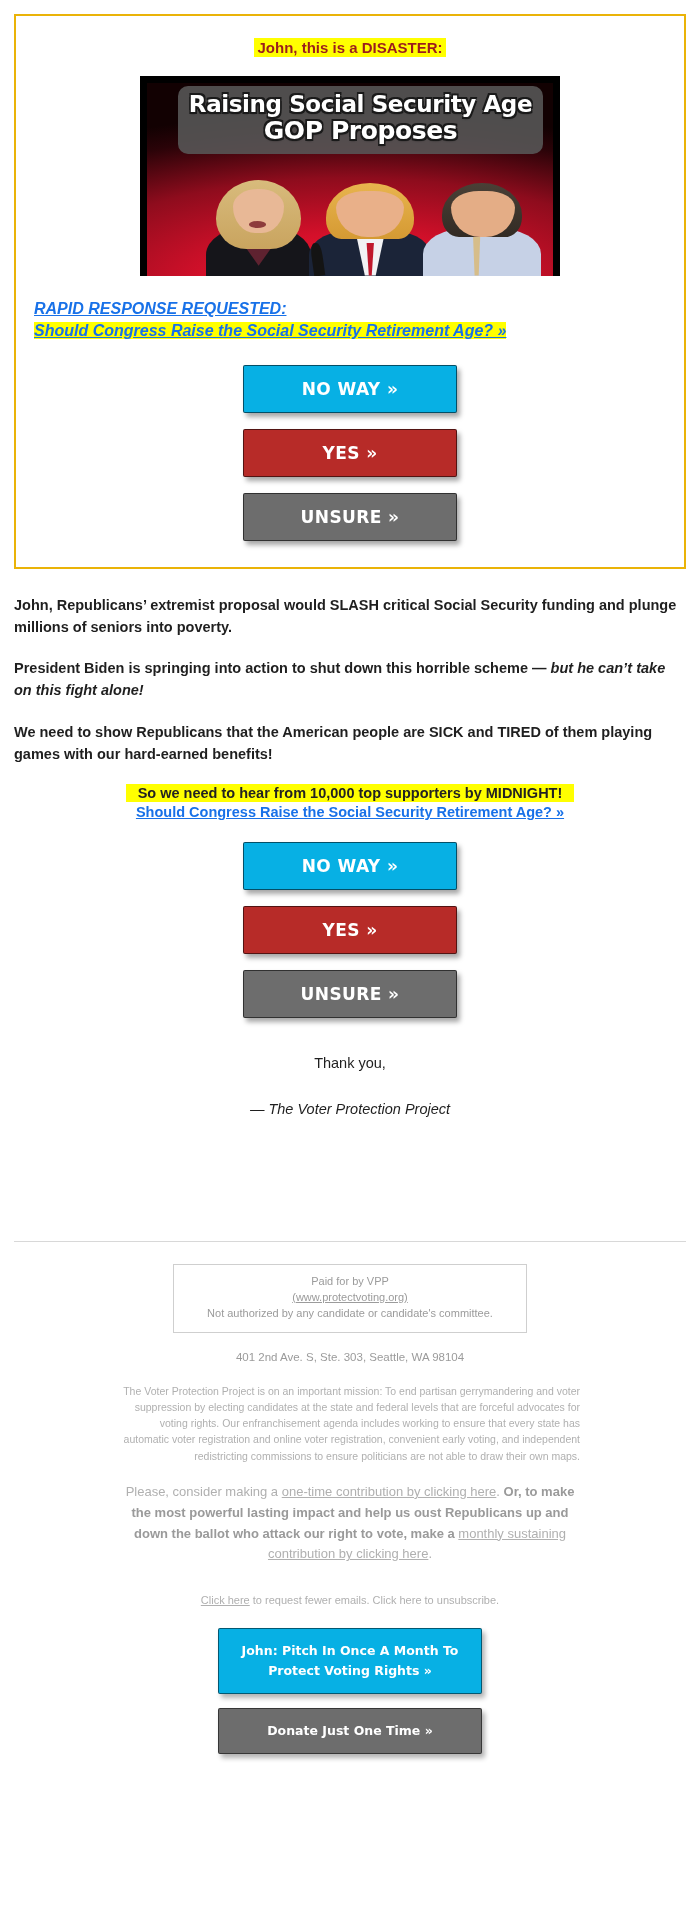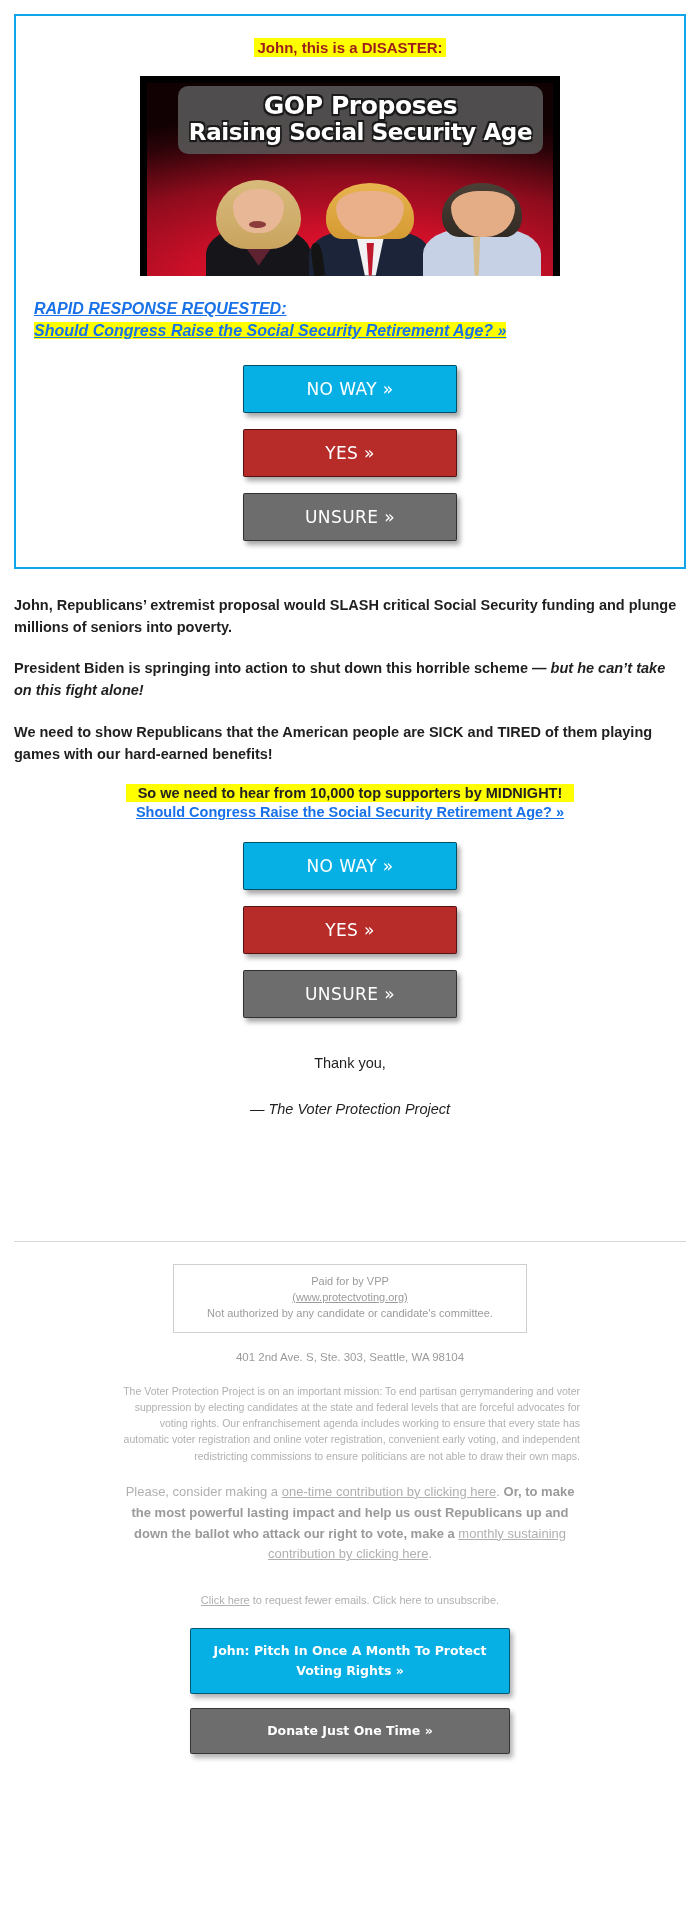--- a/index.html
+++ b/index.html
@@ -16,21 +16,21 @@
   }
   .page {
     width: 700px;
     margin: 0 auto;
     position: relative;
   }
 
   
   .cta-card {
     margin: 14px 14px 0 14px;
-    border: 2px solid #0ea5e9;
+    border: 2px solid #eab308;
     box-sizing: border-box;
     padding: 18px 12px 22px 12px;
     background: #ffffff;
   }
   .disaster-line {
     text-align: center;
     font-size: 15px;
     font-weight: bold;
     margin: 4px 0 18px 0;
     line-height: 1.3;
@@ -177,21 +177,21 @@
   .btns { margin-top: 22px; }
   .btn {
     display: block;
     width: 214px;
     margin: 0 auto 16px auto;
     padding: 13px 10px;
     box-sizing: border-box;
     text-align: center;
     font-family: "DejaVu Sans", sans-serif;
     font-size: 17px;
-    font-weight: normal;
+    font-weight: bold;
     color: #ffffff;
     letter-spacing: 0.4px;
     border: 1px solid rgba(0,0,0,.55);
     border-radius: 2px;
     box-shadow: 3px 4px 5px rgba(0,0,0,.35);
     text-decoration: none;
     cursor: pointer;
   }
   .btn-no { background: #07b0e4; }
   .btn-yes { background: #b72b28; }
@@ -284,21 +284,21 @@
     text-align: center;
     font-size: 11px;
     color: #b0b0b0;
     margin: 29px 0 0 0;
   }
   .unsub a { color: #b0b0b0; text-decoration: underline; }
 
   .footer-btns { margin-top: 22px; padding-bottom: 30px; }
   .fbtn {
     display: block;
-    width: 320px;
+    width: 264px;
     margin: 0 auto 14px auto;
     padding: 12px 16px;
     box-sizing: border-box;
     text-align: center;
     font-family: "DejaVu Sans", sans-serif;
     font-size: 12.5px;
     font-weight: bold;
     color: #ffffff;
     line-height: 1.6;
     border: 1px solid rgba(0,0,0,.5);
@@ -340,22 +340,22 @@
             <div class="mic"></div>
         </div>
         <div class="person p3">
           <div class="body"></div>
             <div class="tie2"></div>
           <div class="hair"></div>
             <div class="face"></div>
         </div>
       </div>
       <div class="hero-textpanel">
+        <div class="line line2">Raising Social Security Age</div>
         <div class="line">GOP Proposes</div>
-        <div class="line line2">Raising Social Security Age</div>
       </div>
     </div>
 
     <div class="cta-links">
       <a class="l1" href="#">RAPID RESPONSE REQUESTED:</a><br>
       <a class="hl" href="#">Should Congress Raise the Social Security Retirement Age? »</a>
     </div>
 
     <div class="btns">
       <a class="btn btn-no" href="#">NO WAY »</a>

